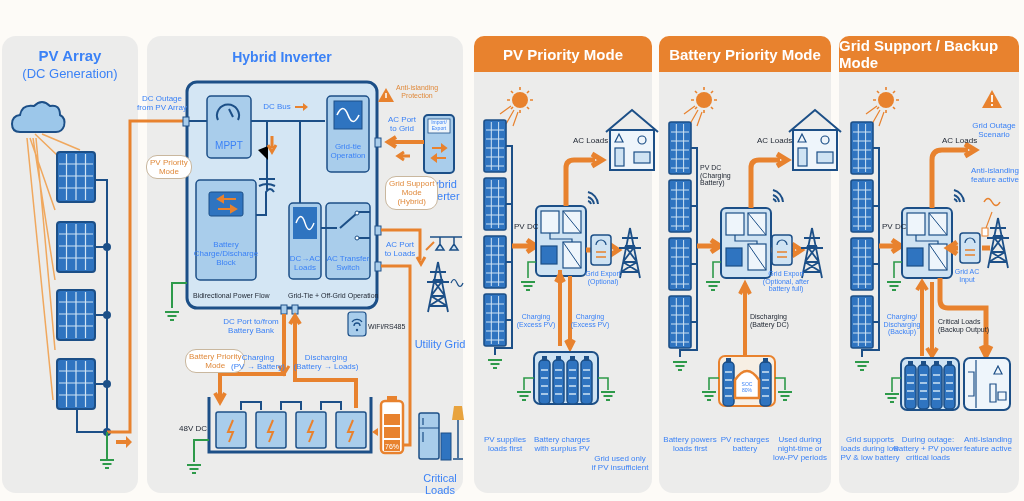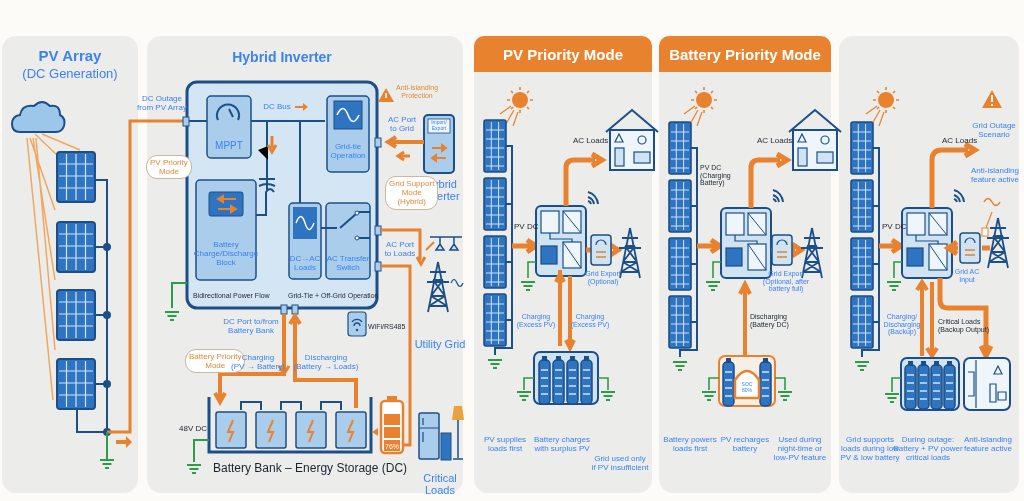--- a/index.html
+++ b/index.html
@@ -21,20 +21,23 @@
   <div class="panel" style="left:147px;top:36px;width:316px;height:457px"></div>
   <div class="panel" style="left:474px;top:36px;width:178px;height:457px"></div>
   <div class="panel" style="left:659px;top:36px;width:172px;height:457px"></div>
   <div class="panel" style="left:839px;top:36px;width:180px;height:457px"></div>
 
   <div class="orange-hdr" style="left:474px;top:36px;width:178px">
       <span>PV Priority Mode</span>
     </div>
   <div class="orange-hdr" style="left:659px;top:36px;width:172px">
       <span>Battery Priority Mode</span>
+    </div>
+  <div class="orange-hdr" style="left:839px;top:36px;width:180px">
+      <span>Grid Support / Backup Mode</span>
     </div>
 
   <svg width="1024" height="501" viewBox="0 0 1024 501">
     <defs>
       <g id="panelcell">
         <rect x="0" y="0" width="38" height="50" rx="3" fill="#2f74c0" stroke="#1c4f87" stroke-width="2"></rect>
         <path d="M9.5 2V48M19 2V48M28.5 2V48M2 12H36M2 24H36M2 36H36" stroke="#cfe3f3" stroke-width="1.2"></path>
       </g>
       <g id="smallpanel">
         <rect x="0" y="0" width="22" height="52" rx="2" fill="#2f74c0" stroke="#1c4f87" stroke-width="1.6"></rect>
@@ -365,21 +368,20 @@
   <div class="callout" style="left:385px;top:176px;white-space:pre">Grid Support
 Mode
 (Hybrid)</div>
   <div class="callout" style="left:185px;top:349px;white-space:pre">Battery Priority
 Mode</div>
   <div class="t" style="left:258px;top:354px;font-size:8px;white-space:pre">Charging
 (PV → Battery)</div>
   <div class="t" style="left:326px;top:354px;font-size:8px;white-space:pre">Discharging
 (Battery → Loads)</div>
   <div class="tl" style="left:179px;top:425px;font-size:8px">48V DC</div>
-  <div class="tl" style="left:213px;top:462px;font-size:12px">Battery Bank – Energy Storage (DC)</div>
   <div class="t" style="left:392px;top:443px;font-size:7px;color:#fff">76%</div>
   <div class="t" style="left:440px;top:472px;font-size:11px;white-space:pre">Critical
 Loads</div>
 
   <div class="tl" style="left:573px;top:137px;font-size:8px">AC Loads</div>
   <div class="tl" style="left:514px;top:223px;font-size:8px">PV DC</div>
   <div class="t" style="left:603px;top:270px;font-size:7px;white-space:pre">Grid Export
 (Optional)</div>
   <div class="t" style="left:536px;top:313px;font-size:7px;white-space:pre">Charging
 (Excess PV)</div>
@@ -402,21 +404,21 @@
   <div class="tl" style="left:750px;top:313px;font-size:7px;white-space:pre">Discharging
 (Battery DC)</div>
   <div class="t" style="left:747px;top:382px;font-size:5px;white-space:pre">SOC
 80%</div>
   <div class="t" style="left:690px;top:436px;font-size:8px;white-space:pre">Battery powers
 loads first</div>
   <div class="t" style="left:745px;top:436px;font-size:8px;white-space:pre">PV recharges
 battery</div>
   <div class="t" style="left:800px;top:436px;font-size:8px;white-space:pre">Used during
 night-time or
-low-PV feature</div>
+low-PV periods</div>
 
   <div class="tl" style="left:942px;top:137px;font-size:8px">AC Loads</div>
   <div class="t" style="left:994px;top:122px;font-size:8px;white-space:pre">Grid Outage
 Scenario</div>
   <div class="t" style="left:995px;top:167px;font-size:8px;white-space:pre">Anti-islanding
 feature active</div>
   <div class="tl" style="left:882px;top:223px;font-size:8px">PV DC</div>
   <div class="t" style="left:967px;top:268px;font-size:7px;white-space:pre">Grid AC
 Input</div>
   <div class="t" style="left:902px;top:313px;font-size:7px;white-space:pre">Charging/

